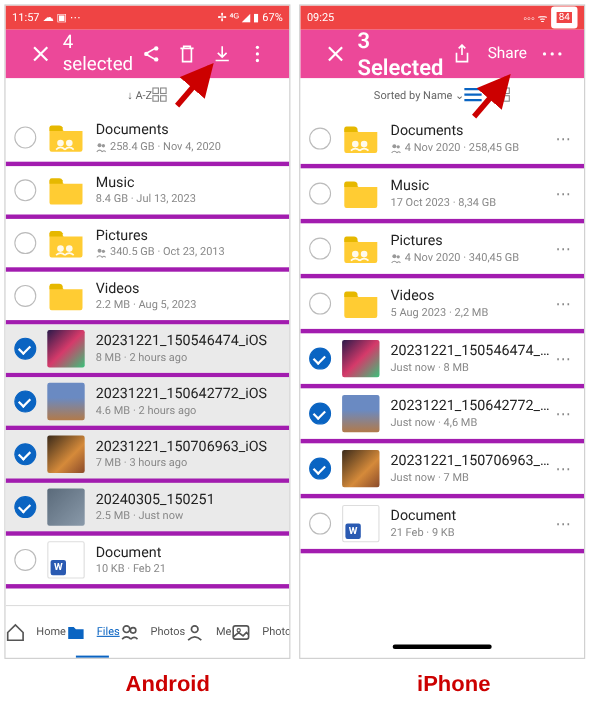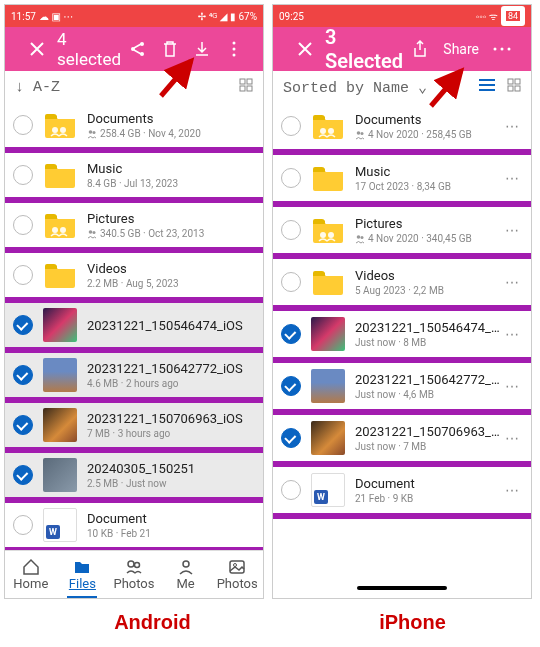--- a/index.html
+++ b/index.html
@@ -8,45 +8,45 @@
   .phone { width: 260px; height: 595px; border: 1px solid #ccc; background: #fff; display: flex; flex-direction: column; position: relative; overflow: hidden; }
   .statusbar { height: 22px; background: #ef4444; color: #fff; font-size: 10px; display: flex; align-items: center; justify-content: space-between; padding: 0 6px; }
   .statusbar .left, .statusbar .right { display: flex; align-items: center; gap: 3px; }
   .appbar { height: 44px; background: #ec4899; color: #fff; display: flex; align-items: center; padding: 0 20px; }
   .appbar .close { width: 24px; display:flex; align-items:center; justify-content:center; }
   .appbar .title { flex: 1; font-size: 17px; padding-left: 8px; font-weight: 400; }
   .appbar.ios .title { font-size: 20px; font-weight: 600; }
   .appbar .actions { display: flex; gap: 14px; align-items: center; }
   .appbar .actions .ico { width: 18px; height: 18px; display:flex; align-items:center; justify-content:center; }
   .appbar .sharelabel { font-size: 14px; }
-  .sortrow { height: 32px; display: flex; align-items: center; justify-content: space-between; padding: 0 10px; font-size: 15px; color: #666; font-family: Liberation Mono, monospace; }
+  .sortrow { height: 32px; display: flex; align-items: center; justify-content: center; padding: 0 10px; font-size: 10px; color: #666; }
   .sortrow .right { display:flex; gap:12px; align-items:center; }
   .filelist { flex: 1; overflow-y: hidden; }
-  .row { display: flex; align-items: center; padding: 5px 8px; min-height: 48px; border-bottom: 6px solid #a21caf; }
+  .row { display: flex; align-items: center; padding: 5px 8px; min-height: 48px; border-bottom: 4px solid #a21caf; }
   .row.selected { background: #eaeaea; }
   .row.ios { padding: 6px 8px; }
   .chk { width: 20px; height: 20px; border-radius: 50%; border: 1.5px solid #bbb; flex-shrink: 0; margin-right: 10px; display:flex; align-items:center; justify-content:center; }
   .chk.on { background: #0a64c2; border-color: #0a64c2; }
   .chk.on::after { content: ""; width: 8px; height: 5px; border-left: 2px solid #fff; border-bottom: 2px solid #fff; transform: rotate(-45deg) translate(0,-1px); }
   .thumb { width: 34px; height: 34px; flex-shrink: 0; margin-right: 10px; border-radius: 2px; display:flex; align-items:center; justify-content:center; }
   .folder { position: relative; }
   .folder svg { width: 34px; height: 30px; }
   .photo1 { background: linear-gradient(135deg,#2a1a4a,#d53a6a 50%,#3ac27a); }
   .photo2 { background: linear-gradient(180deg,#6a8ac2 40%,#b27a4a); }
   .photo3 { background: linear-gradient(135deg,#3a2a1a,#d58a3a 60%,#8a4a2a); }
   .photo4 { background: linear-gradient(135deg,#5a6a7a,#8a9aaa); }
   .docword { background:#fff; border:1px solid #ddd; position:relative; }
   .docword::after { content:"W"; position:absolute; left:2px; bottom:2px; width:14px; height:14px; background:#2a5ab2; color:#fff; font-size:9px; font-weight:bold; display:flex; align-items:center; justify-content:center; border-radius:2px; }
   .meta { flex: 1; min-width: 0; }
   .fname { font-size: 13px; color: #222; white-space: nowrap; overflow: hidden; text-overflow: ellipsis; }
   .fsub { font-size: 10px; color: #888; margin-top: 2px; display:flex; align-items:center; gap:3px; }
   .peopleicon { width:10px; height:10px; }
   .rowmore { color:#888; font-size:14px; padding:0 4px; }
   .bottomnav { height: 48px; border-top: 1px solid #ddd; display: flex; }
-  .bottomnav .nav { flex:1; display:flex; flex-direction:column; align-items:center; justify-content:center; font-size:13px; color:#555; gap:0; }
+  .bottomnav .nav { flex:1; display:flex; flex-direction:row; align-items:center; justify-content:center; font-size:10px; color:#555; gap:10px; }
   .bottomnav .nav.active { color:#0a64c2;text-decoration:underline; }
   .bottomnav .nav .ico { width:18px; height:18px; }
   .nav.active .underline { width:30px; height:2px; background:#0a64c2; position:absolute; bottom:0; }
   .ioshome { height:20px; display:flex; align-items:center; justify-content:center; }
   .ioshome .bar { width:90px; height:4px; background:#000; border-radius:3px; }
   .labels { display:flex; justify-content:space-around; margin-top:8px; font-family: Arial; font-weight:bold; font-size:20px; color:#c00;padding-left:20px; }
   .arrow { position:absolute; width:50px; height:50px; pointer-events:none; z-index:50; }
   .battbox { border:5px solid #ffffff; border-radius:3px; padding:0 2px; font-size:9px; }
 </style>
 </head>
@@ -176,20 +176,21 @@
           <div class="meta">
             <div class="fname">Videos</div>
             <div class="fsub">2.2 MB · Aug 5, 2023</div>
           </div>
         </div>
         <div class="row selected">
           <div class="chk on"></div>
           <div class="thumb photo1"></div>
           <div class="meta">
             <div class="fname">20231221_150546474_iOS</div>
+            <div class="fsub">8 MB · 2 hours ago</div>
           </div>
         </div>
         <div class="row selected">
           <div class="chk on"></div>
           <div class="thumb photo2"></div>
           <div class="meta">
             <div class="fname">20231221_150642772_iOS</div>
             <div class="fsub">4.6 MB · 2 hours ago</div>
           </div>
         </div>

